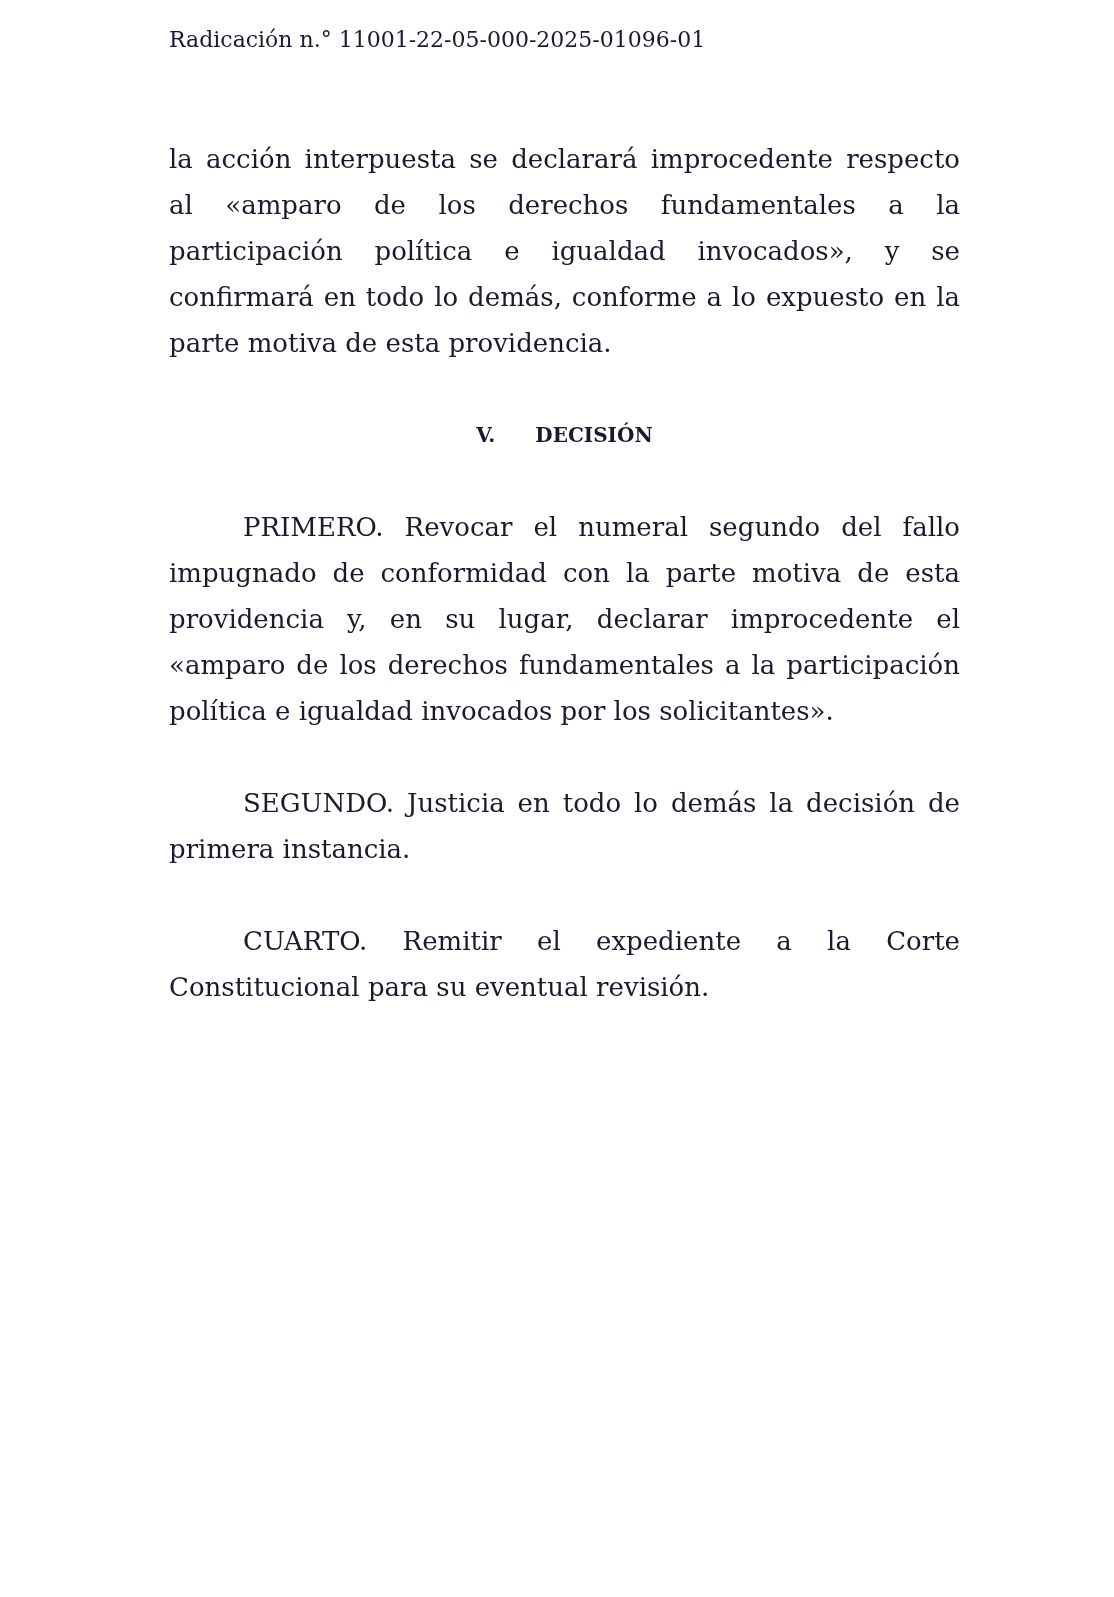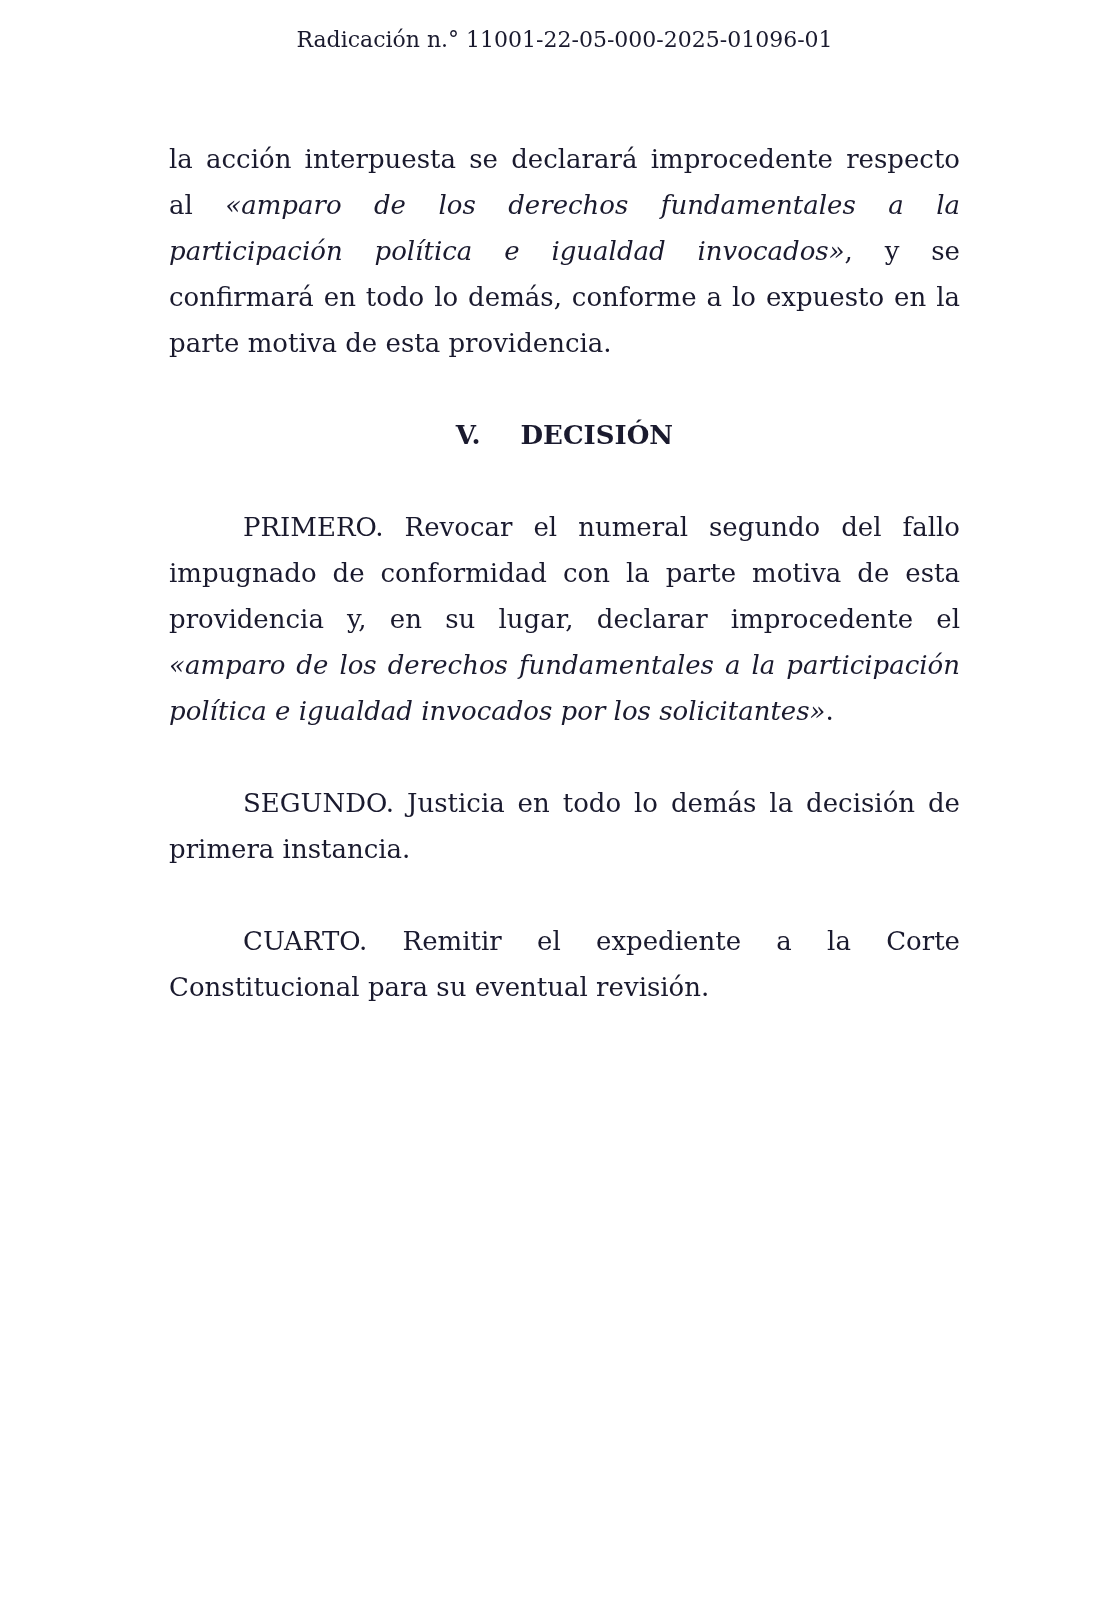--- a/index.html
+++ b/index.html
@@ -13,42 +13,42 @@
   .page {
     width: 1114px;
     height: 1597px;
     background: #ffffff;
     color: #1a1a2e;
     padding: 24px 154px 0 169px;
   }
   .case-header {
     font-size: 22px;
     line-height: 32px;
-    text-align: center;
+    text-align: left;
     margin-bottom: 80px;
     white-space: nowrap;
   }
   .para {
     font-size: 26px;
     line-height: 46px;
     text-align: justify;
     margin-bottom: 46px;
   }
   .para.indent { text-indent: 74px; }
   .doc-heading {
-    font-size: 26px;
+    font-size: 20px;
     line-height: 46px;
     font-weight: bold;
     text-align: center;
     margin-bottom: 46px;
   }
   .numeral-gap { display: inline-block; width: 40px; }
   .run-r { font-weight: normal; font-style: normal; }
   .run-b { font-weight: normal; }
-  .run-i { font-style: italic; }
+  .run-i { }
 </style>
 </head>
 <body>
 
 <div class="page">
 
   <div class="case-header">Radicación n.° 11001-22-05-000-2025-01096-01</div>
 
   <p class="para"><span class="run-r">la acción interpuesta se declarará improcedente respecto al </span><span class="run-i">«amparo de los derechos fundamentales a la participación política e igualdad invocados»</span><span class="run-r">, y se confirmará en todo lo demás, conforme a lo expuesto en la parte motiva de esta providencia.</span></p>
 

